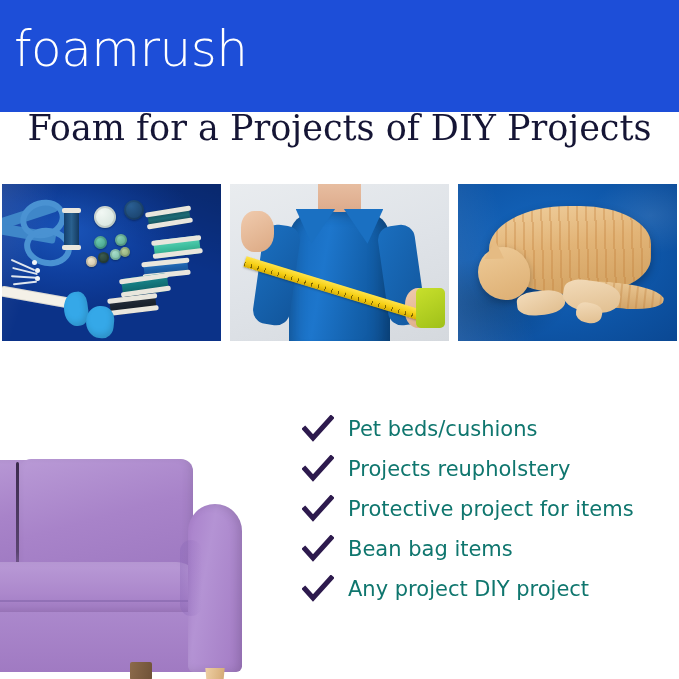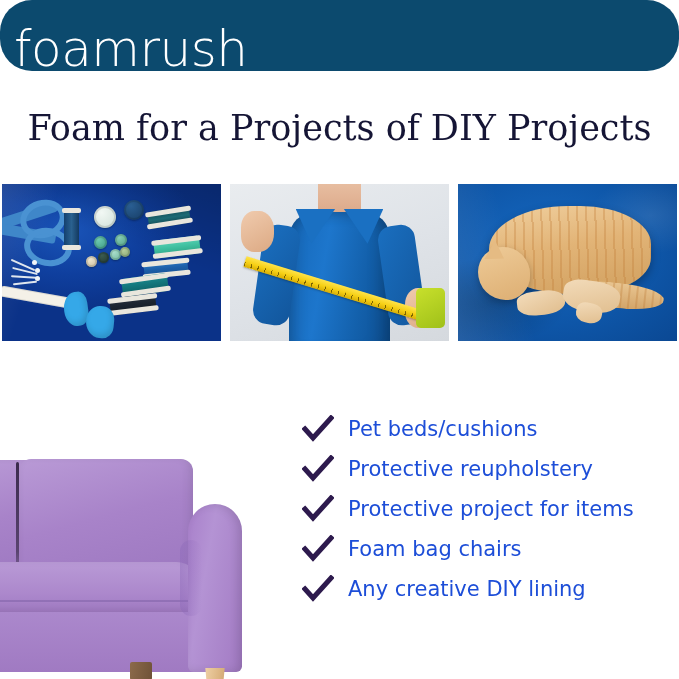--- a/index.html
+++ b/index.html
@@ -14,23 +14,22 @@
     font-family: "Liberation Sans", sans-serif;
     position: relative;
   }
 
   
   .header-banner {
     position: absolute;
     left: 0;
     top: 0;
     width: 679px;
-    height: 71px;
-    background: #0c4a6e;
-    border-radius: 32px;
+    height: 112px;
+    background: #1d4ed8;
   }
   .brand-logo {
     position: absolute;
     left: 14px;
     top: 20px;
     font-family: "DejaVu Sans", sans-serif;
     font-size: 50px;
     font-weight: 300;
     letter-spacing: -0.5px;
     color: #ffffff;
@@ -291,21 +290,21 @@
   .check-icon {
     width: 32px;
     height: 28px;
     flex: 0 0 32px;
     display: block;
   }
   .benefit-label {
     font-family: "DejaVu Sans", "Liberation Sans", sans-serif;
     font-size: 21px;
     font-weight: 400;
-    color: #1d4ed8;
+    color: #0f766e;
     line-height: 26px;
     white-space: nowrap;
   }
 
   
   .sofa-illustration {
     position: absolute;
     left: 0px;
     top: 440px;
     width: 285px;
@@ -497,42 +496,42 @@
     <svg class="check-icon" viewBox="0 0 32 28">
       <path d="M3 14 L11 23 L29 3" fill="none" stroke="#2d1a4d" stroke-width="5" stroke-linecap="square" stroke-linejoin="miter"></path>
     </svg>
     <span class="benefit-label">Pet beds/cushions</span>
   </div>
 
   <div class="benefit-item">
     <svg class="check-icon" viewBox="0 0 32 28">
       <path d="M3 14 L11 23 L29 3" fill="none" stroke="#2d1a4d" stroke-width="5" stroke-linecap="square" stroke-linejoin="miter"></path>
     </svg>
-    <span class="benefit-label">Protective reupholstery</span>
+    <span class="benefit-label">Projects reupholstery</span>
   </div>
 
   <div class="benefit-item">
     <svg class="check-icon" viewBox="0 0 32 28">
       <path d="M3 14 L11 23 L29 3" fill="none" stroke="#2d1a4d" stroke-width="5" stroke-linecap="square" stroke-linejoin="miter"></path>
     </svg>
     <span class="benefit-label">Protective project for items</span>
   </div>
 
   <div class="benefit-item">
     <svg class="check-icon" viewBox="0 0 32 28">
       <path d="M3 14 L11 23 L29 3" fill="none" stroke="#2d1a4d" stroke-width="5" stroke-linecap="square" stroke-linejoin="miter"></path>
     </svg>
-    <span class="benefit-label">Foam bag chairs</span>
+    <span class="benefit-label">Bean bag items</span>
   </div>
 
   <div class="benefit-item">
     <svg class="check-icon" viewBox="0 0 32 28">
       <path d="M3 14 L11 23 L29 3" fill="none" stroke="#2d1a4d" stroke-width="5" stroke-linecap="square" stroke-linejoin="miter"></path>
     </svg>
-    <span class="benefit-label">Any creative DIY lining</span>
+    <span class="benefit-label">Any project DIY project</span>
   </div>
 </div>
 
 <div class="sofa-illustration">
   <div class="sofa-back-cushion-l"></div>
   <div class="sofa-back-cushion-r"></div>
   <div class="sofa-crease-center"></div>
   <div class="sofa-crease-notch"></div>
   <div class="sofa-seat"></div>
   <div class="sofa-seat-seam"></div>

